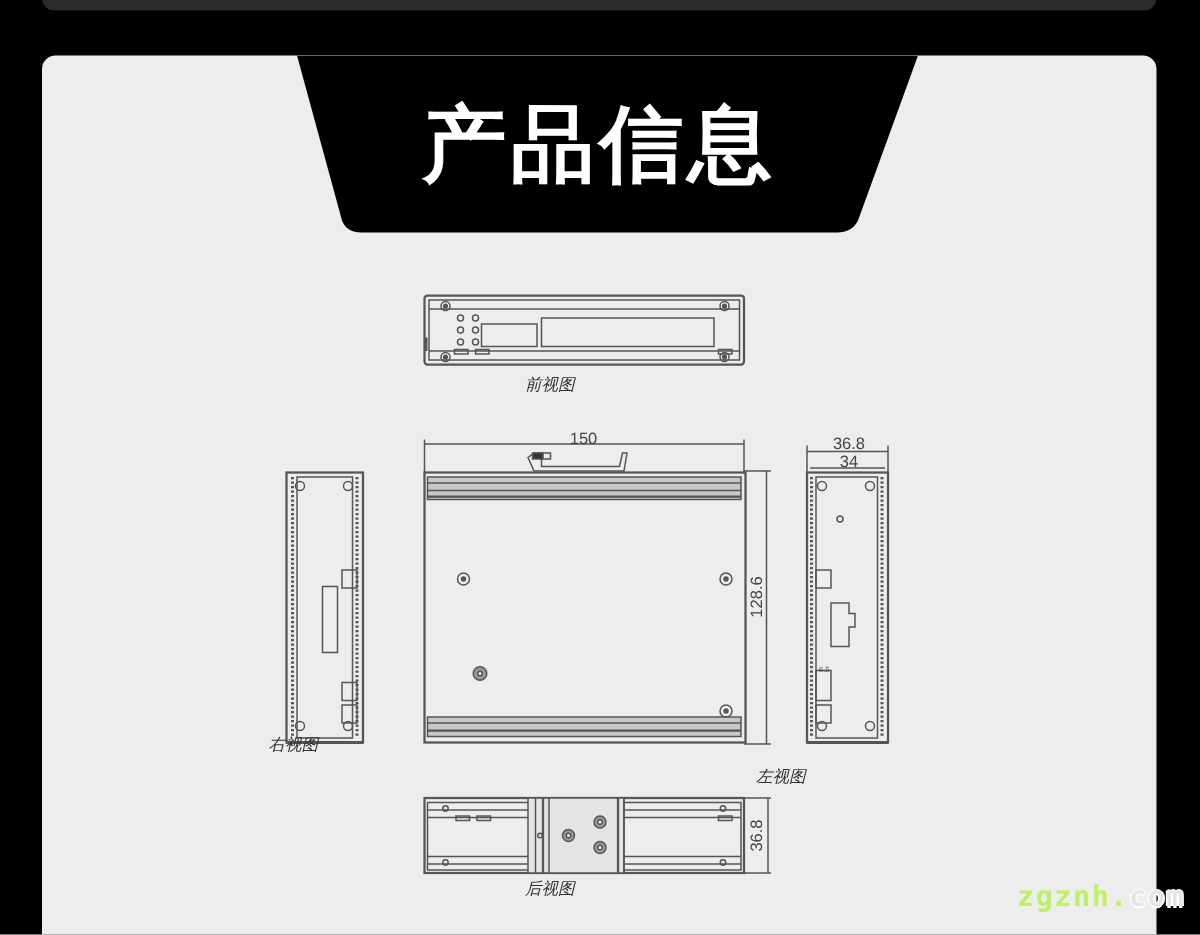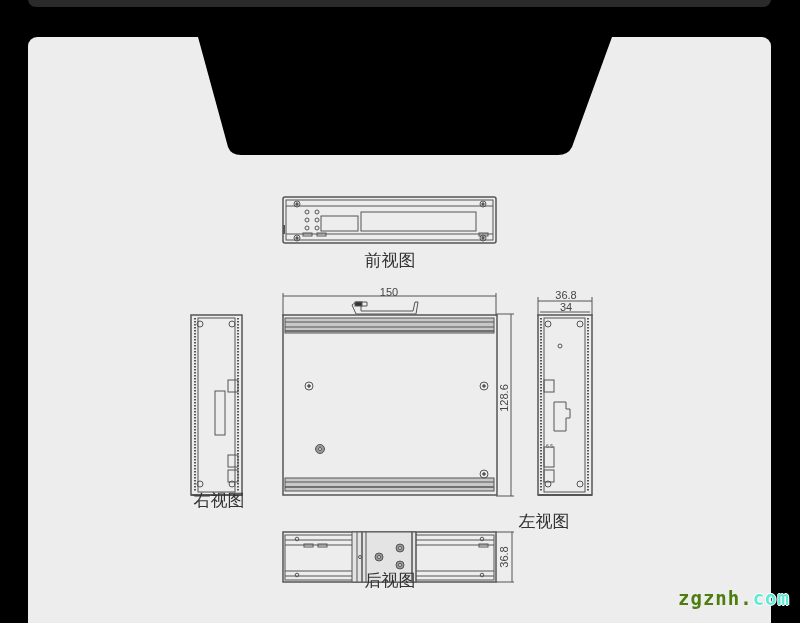--- a/index.html
+++ b/index.html
@@ -7,36 +7,37 @@
          font-family:"DejaVu Sans", sans-serif; }
   .top-strip { position:absolute; left:28px; top:-10px; width:743px; height:17px;
                background:#2a2a2a; border-radius:0 0 8px 8px; }
   .card { position:absolute; left:28px; top:37px; width:743px; height:600px;
           background:#ededed; border-radius:9px; overflow:hidden; }
   .tab { position:absolute; left:0; top:0; }
   .title { position:absolute; left:0; top:0; width:743px; text-align:center;
            top:28px; font-size:56px; font-weight:bold; color:#fff; letter-spacing:3px;
            line-height:64px; }
   .drawing { position:absolute; left:0; top:0; }
-  .view-label { position:absolute; font-size:17px; color:#333; text-align:center; width:80px; }
+  .view-label { position:absolute; font-size:11px; color:#333; width:80px;font-style:italic; }
   .dim { font-family:"Liberation Sans", sans-serif; font-size:11px; fill:#444; }
   .watermark { position:absolute; right:10px; top:587px; font-family:"DejaVu Sans Mono", monospace;
                font-weight:bold; font-size:19px; letter-spacing:1px; }
-  .wm-red { color:#4d7c0f;margin-left:12px; }
-  .wm-black { color:#5eead4; text-shadow: 0 0 1px #fff, 1px 0 0 #fff, -1px 0 0 #fff, 0 1px 0 #fff, 0 -1px 0 #fff; }
+  .wm-red { color:#bef264;margin-left:12px; }
+  .wm-black { color:#e5e5e5; text-shadow: 0 0 1px #fff, 1px 0 0 #fff, -1px 0 0 #fff, 0 1px 0 #fff, 0 -1px 0 #fff; }
 </style>
 </head>
 <body>
 
 <div class="top-strip"></div>
 
 <div class="card">
   <svg class="tab" width="743" height="130">
     <path d="M170 0 L584 0 L544 110 Q540 118 530 118 L213 118 Q203 118 200 110 Z" fill="#000"></path>
   </svg>
+  <div class="title">产品信息</div>
 
   <svg class="drawing" width="743" height="600" viewBox="28 37 743 600">
     <g stroke="#555" fill="none" stroke-width="1">
 
       <g>
         <rect x="283" y="197" width="213" height="46" rx="2" stroke-width="1.5"></rect>
         <rect x="286" y="200" width="207" height="40"></rect>
         <line x1="286" y1="206" x2="493" y2="206"></line>
         <line x1="286" y1="234" x2="493" y2="234"></line>
         <circle cx="297" cy="204" r="3"></circle>
@@ -162,18 +163,18 @@
     <text class="dim" x="508" y="398" text-anchor="middle" transform="rotate(-90 508 398)">128.6</text>
     <text class="dim" x="566" y="299" text-anchor="middle">36.8</text>
     <text class="dim" x="566" y="311" text-anchor="middle">34</text>
     <text x="546" y="448" style="font-family:'Liberation Sans',sans-serif;font-size:5px;fill:#555">6.5</text>
     <text class="dim" x="508" y="557" text-anchor="middle" transform="rotate(-90 508 557)">36.8</text>
   </svg>
 
   <div class="view-label" style="left:322px; top:212px;">前视图</div>
   <div class="view-label" style="left:151px; top:452px;">右视图</div>
   <div class="view-label" style="left:476px; top:473px;">左视图</div>
-  <div class="view-label" style="left:322px; top:532px;">后视图</div>
+  <div class="view-label" style="left:322px; top:548px;">后视图</div>
 </div>
 
 <div class="watermark">
   <span class="wm-red">zgznh.</span><span class="wm-black">com</span>
 </div>
 
 </body></html>

